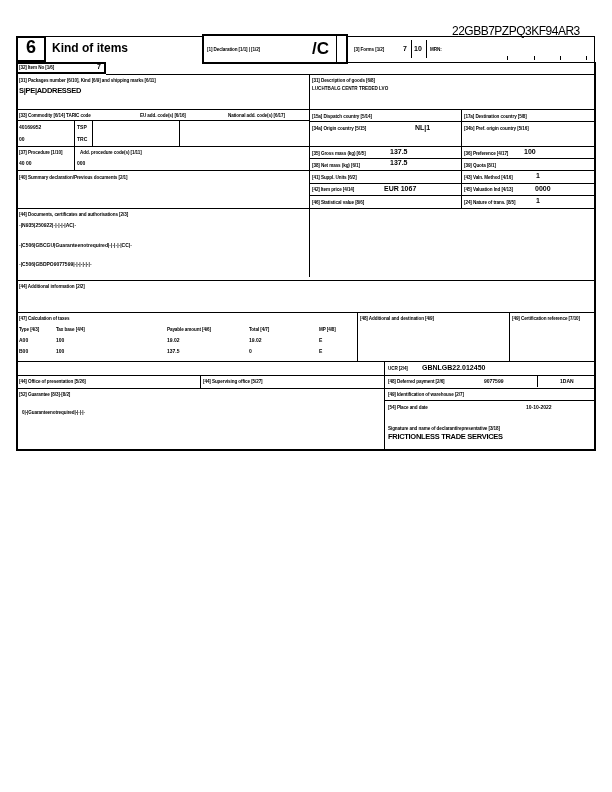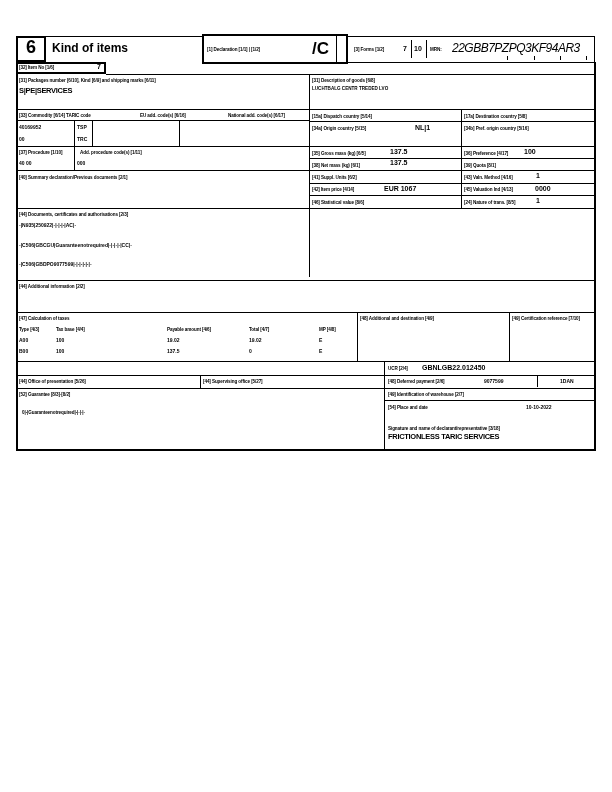--- a/index.html
+++ b/index.html
@@ -29,38 +29,38 @@
 
 <div class="hl" style="left:348px;top:36px;width:246px;"></div>
 <div class="hl" style="left:348px;top:62px;width:246px;"></div>
 <div class="vl" style="left:594px;top:36px;height:26px;"></div>
 <div class="abs lbl" style="left:354px;top:47px;">[3] Forms [1/2]</div>
 <div class="abs val" style="left:403px;top:45px;">7</div>
 <div class="vl" style="left:411px;top:40px;height:18px;"></div>
 <div class="abs val" style="left:414px;top:45px;">10</div>
 <div class="vl" style="left:426px;top:40px;height:18px;"></div>
 <div class="abs lbl" style="left:430px;top:47px;">MRN:</div>
-<div class="abs" style="left:452px;top:41px;font-size:12px;letter-spacing:-0.5px;font-style:italic;">22GBB7PZPQ3KF94AR3</div>
+<div class="abs" style="left:452px;top:24px;font-size:12px;letter-spacing:-0.5px;">22GBB7PZPQ3KF94AR3</div>
 <div class="vl" style="left:507px;top:56px;height:4px;"></div>
 <div class="vl" style="left:534px;top:56px;height:4px;"></div>
 <div class="vl" style="left:560px;top:56px;height:4px;"></div>
 <div class="vl" style="left:586px;top:56px;height:4px;"></div>
 
 <div class="box thick" style="left:16px;top:62px;width:90px;height:12px;"></div>
 <div class="abs lbl" style="left:19px;top:65px;">[32] Item No [1/6]</div>
 <div class="abs val" style="left:97px;top:63px;">7</div>
 
 <div class="vl" style="left:16px;top:74px;height:376px;border-left-width:2px;"></div>
 <div class="vl" style="left:594px;top:62px;height:388px;border-left-width:2px;"></div>
 <div class="hl" style="left:16px;top:449px;width:580px;border-top-width:2px;"></div>
 <div class="hl" style="left:106px;top:74px;width:488px;"></div>
 
 <div class="vl" style="left:309px;top:74px;height:203px;"></div>
 <div class="abs lbl" style="left:19px;top:78px;">[31] Packages number [6/10], Kind [6/9] and shipping marks [6/11]</div>
-<div class="abs" style="left:19px;top:86px;font-size:7.5px;font-weight:bold;letter-spacing:-0.3px;">S|PE|SERVICES</div>
+<div class="abs" style="left:19px;top:86px;font-size:7.5px;font-weight:bold;letter-spacing:-0.3px;">S|PE|ADDRESSED</div>
 <div class="abs lbl" style="left:312px;top:78px;">[31] Description of goods [6/8]</div>
 <div class="abs val-sm" style="left:312px;top:86px;font-size:4.6px;">LUCHTBALG CENTR TREDED LVO</div>
 
 <div class="hl" style="left:16px;top:109px;width:294px;"></div>
 <div class="hl" style="left:309px;top:109px;width:285px;"></div>
 
 <div class="abs lbl" style="left:19px;top:113px;">[33] Commodity [6/14] TARIC code</div>
 <div class="abs lbl" style="left:140px;top:113px;">EU add. code(s) [6/16]</div>
 <div class="abs lbl" style="left:228px;top:113px;">National add. code(s) [6/17]</div>
 <div class="hl" style="left:16px;top:120px;width:294px;"></div>
@@ -171,13 +171,13 @@
 
 <div class="abs lbl" style="left:19px;top:392px;">[52] Guarantee [8/3]-[8/2]</div>
 <div class="abs lbl" style="left:22px;top:410px;">0|-|Guaranteenotrequired|-|-|-|-</div>
 
 <div class="abs lbl" style="left:388px;top:392px;">[49] Identification of warehouse [2/7]</div>
 <div class="hl" style="left:384px;top:400px;width:210px;"></div>
 
 <div class="abs lbl" style="left:388px;top:405px;">[54] Place and date</div>
 <div class="abs val-sm" style="left:526px;top:404px;">10-10-2022</div>
 <div class="abs lbl" style="left:388px;top:426px;">Signature and name of declarant/representative [3/18]</div>
-<div class="abs" style="left:388px;top:432px;font-size:7.5px;font-weight:bold;letter-spacing:-0.3px;">FRICTIONLESS TARIC SERVICES</div>
+<div class="abs" style="left:388px;top:432px;font-size:7.5px;font-weight:bold;letter-spacing:-0.3px;">FRICTIONLESS TRADE SERVICES</div>
 
 </body></html>

